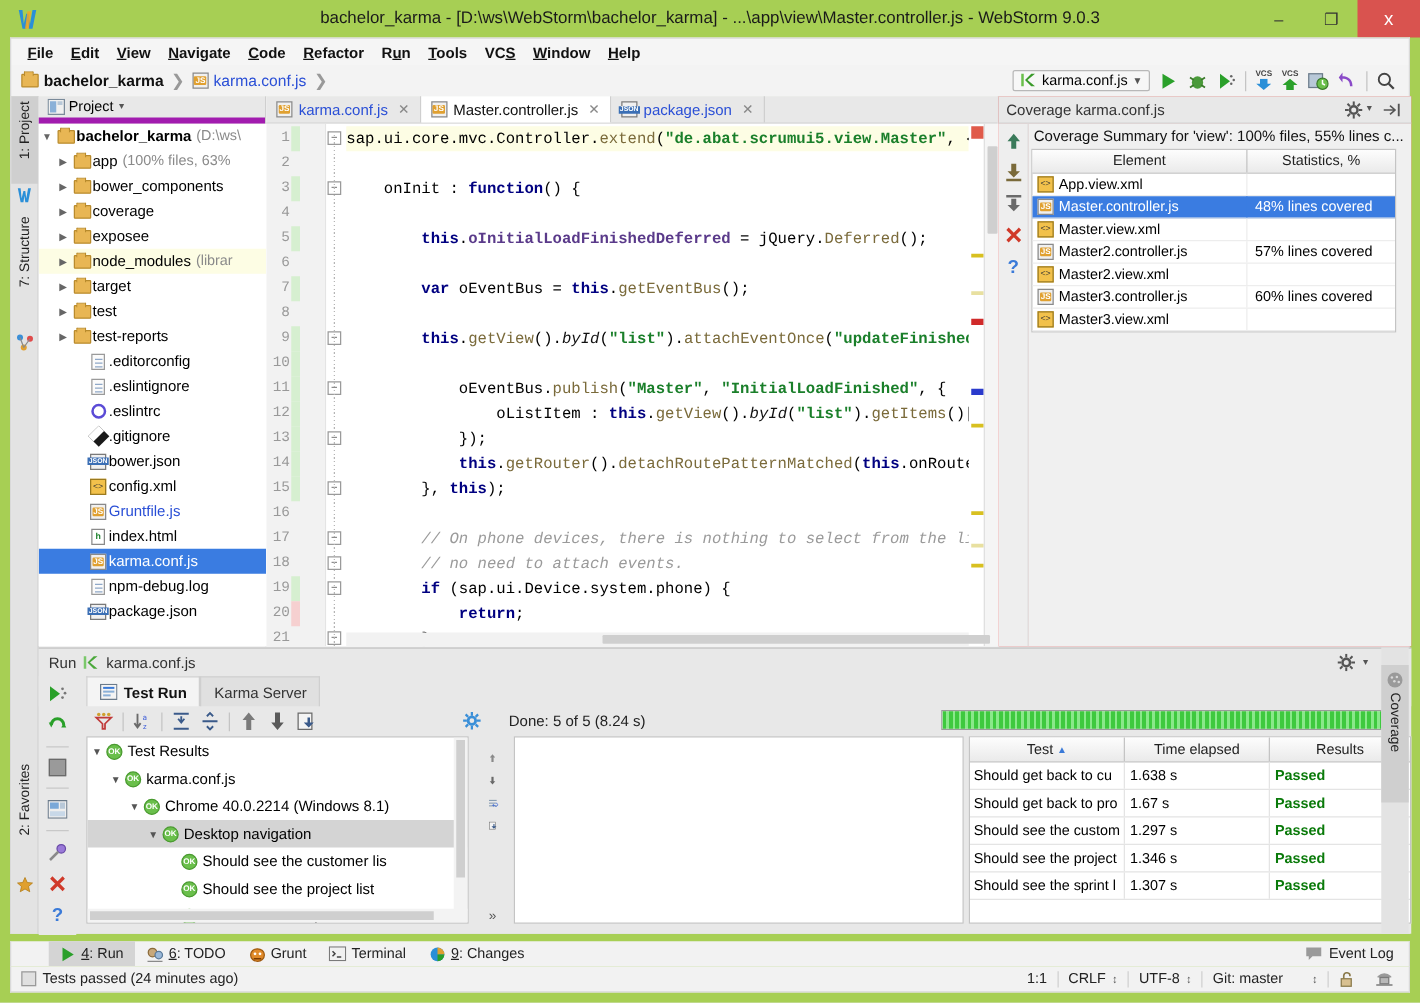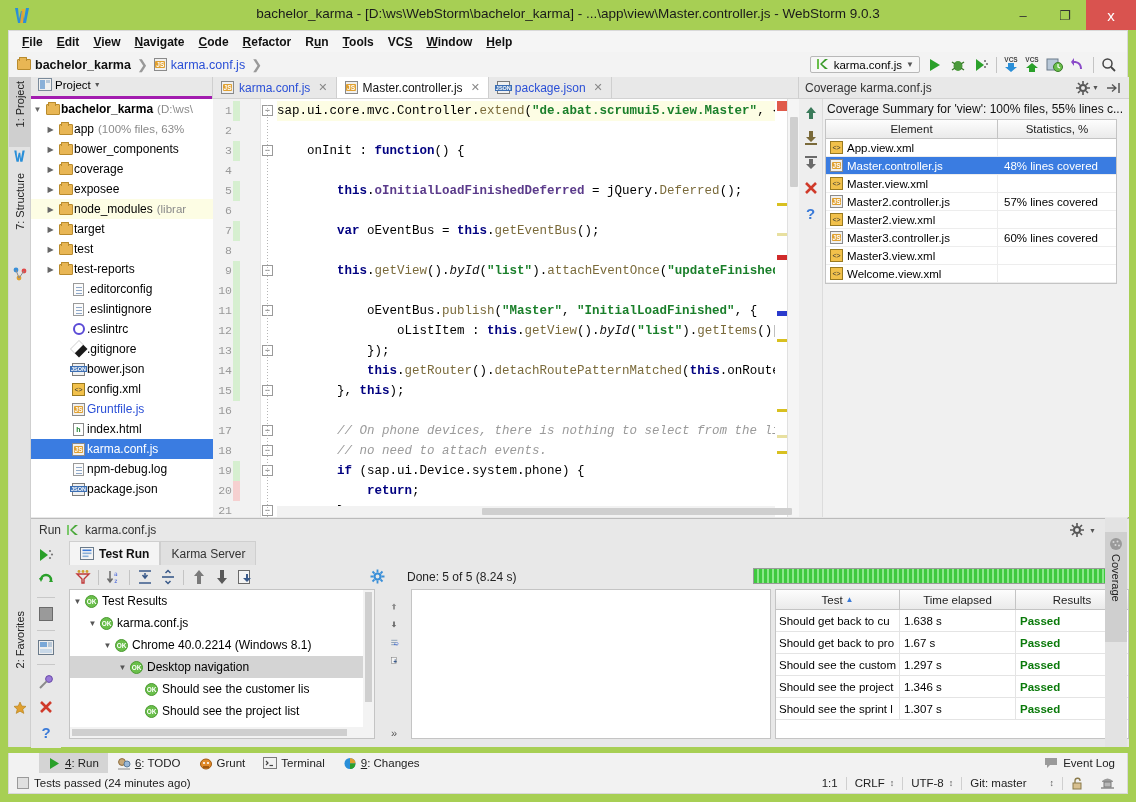--- a/index.html
+++ b/index.html
@@ -51,21 +51,21 @@
            border-left:1px solid #d9d9d9; border-right:1px solid #d9d9d9; }
 
   
   .lefttabs { position:absolute; left:0; top:0; width:22px; height:670px; background:#e3e3e3; border-right:1px solid #cfcfcf; }
   .vtab { position:absolute; left:0; width:22px; display:flex; flex-direction:column; align-items:center; gap:3px; padding-top:4px; }
   .vtab span.lbl { writing-mode:vertical-rl; text-orientation:mixed; transform:rotate(180deg); font-size:11px; color:#222; white-space:nowrap; }
   .vtab.sel { background:#cfcfcf; }
 
   
   .projpanel { position:absolute; left:22px; top:0; width:182px; height:440px; background:#fff; border-right:1px solid #cfcfcf; }
-  .projhdr { height:22px; background:#e8e8e8; border-bottom:3px solid #a21caf; display:flex; align-items:flex-start; padding-left:4px; gap:17px; }
+  .projhdr { height:22px; background:#e8e8e8; border-bottom:5px solid #a21caf; display:flex; align-items:center; padding-left:4px; gap:17px; }
   .projhdr .pbtn { display:flex; align-items:center; gap:3px; font-size:11.5px; padding:1px 3px; }
   .projhdr .sep { width:1px; height:14px; background:#c8c8c8; margin:0 2px; }
   .tree { position:absolute; left:0; top:22px; width:182px; height:418px; background:#fff; overflow:hidden; }
   .trow { height:20px; display:flex; align-items:center; font-size:12px; white-space:nowrap; padding-right:2px; }
   .trow.sel { background:#3a7ce1; color:#fff; }
   .trow.hl { background:#fdfde4; }
   .tarrow { width:13px; text-align:center; font-size:8px; color:#666; flex:0 0 13px; }
   .ticon { width:17px; flex:0 0 17px; display:flex; align-items:center; justify-content:center; }
   .tlabel { font-size:12px; }
   .tlabel.bold { font-weight:bold; }
@@ -749,27 +749,20 @@
                 </div>
                 <div class="c2">60% lines covered</div>
               </div>
               <div class="covrow">
                 <div class="c1">
                   <span class="xmlic">&lt;&gt;</span>
                   <span>Master3.view.xml</span>
                 </div>
                 <div class="c2"></div>
               </div>
-              <div class="covrow">
-                <div class="c1">
-                  <span class="xmlic">&lt;&gt;</span>
-                  <span>Welcome.view.xml</span>
-                </div>
-                <div class="c2"></div>
-              </div>
             </div>
         </div>
       </div>
     </div>
 
     <div class="runpanel">
       <div class="runhdr">
         <span>Run</span>
         <svg width="14" height="13" viewBox="0 0 14 13">
             <path d="M1 1 L3 1 L3 11 L1 11 Z" fill="#7ac86a"></path>

